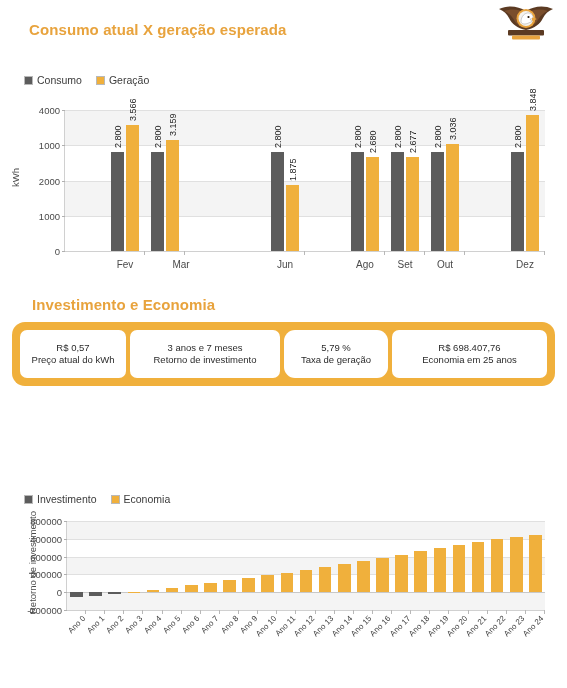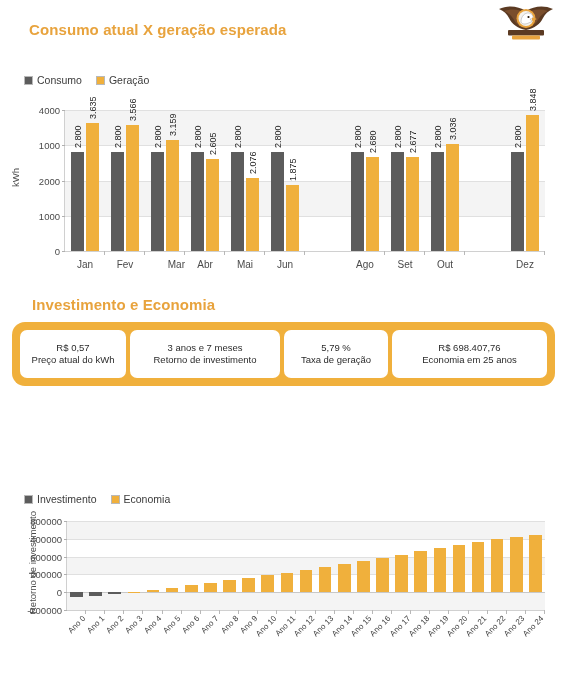--- a/index.html
+++ b/index.html
@@ -208,21 +208,21 @@
     font-size: 9.5px;
     color: #2b2b2b;
     line-height: 1.28;
     padding: 0 6px;
     box-sizing: border-box;
   }
   .kpi-value { white-space: nowrap; }
   .kpi-label { }
   #kpi-0 { width: 106px; }
   #kpi-1 { width: 150px; }
-  #kpi-2 { width: 104px; }
+  #kpi-2 { width: 104px; border-radius: 11px; }
   #kpi-3 { width: 155px; }
 
   
   #chart-retorno-plot {
     left: 66px;
     top: 521px;
     width: 479px;
     height: 90px;
   }
   #chart-retorno-ylabel {
@@ -301,68 +301,38 @@
     <div class="ytick-mark" style="top: 105.75px;"></div>
     <div class="gridline" style="top: 70.5px;"></div>
     <div class="ytick" style="top: 70.5px;">2000</div>
     <div class="ytick-mark" style="top: 70.5px;"></div>
     <div class="gridline" style="top: 35.25px;"></div>
     <div class="ytick" style="top: 35.25px;">1000</div>
     <div class="ytick-mark" style="top: 35.25px;"></div>
     <div class="gridline" style="top: 0px;"></div>
     <div class="ytick" style="top: 0px;">4000</div>
     <div class="ytick-mark" style="top: 0px;"></div>
-    <div class="month-group" style="left: 0px; width: 40px;">
-      <div class="bar bar-consumo" style="left: 6px; width: 13px; height: 98.7px;">
-        <div class="bar-value">2.800</div>
-      </div>
-      <div class="bar bar-geracao" style="left: 21px; width: 13px; height: 128.134px;">
-        <div class="bar-value">3.635</div>
-      </div>
-      <div class="xtick-month" style="left: 0px; width: 40px;">Jan</div>
-      <div class="xtick-mark" style="left: 39px;"></div>
-    </div>
     <div class="month-group" style="left: 40px; width: 40px;">
       <div class="bar bar-consumo" style="left: 6px; width: 13px; height: 98.7px;">
         <div class="bar-value">2.800</div>
       </div>
       <div class="bar bar-geracao" style="left: 21px; width: 13px; height: 125.701px;">
         <div class="bar-value">3.566</div>
       </div>
       <div class="xtick-month" style="left: 0px; width: 40px;">Fev</div>
       <div class="xtick-mark" style="left: 39px;"></div>
     </div>
     <div class="month-group" style="left: 80px; width: 40px;">
       <div class="bar bar-consumo" style="left: 6px; width: 13px; height: 98.7px;">
         <div class="bar-value">2.800</div>
       </div>
       <div class="bar bar-geracao" style="left: 21px; width: 13px; height: 111.355px;">
         <div class="bar-value">3.159</div>
       </div>
-      <div class="xtick-month" style="left: 0px; width: 40px; text-align: right;">Mar</div>
-      <div class="xtick-mark" style="left: 39px;"></div>
-    </div>
-    <div class="month-group" style="left: 120px; width: 40px;">
-      <div class="bar bar-consumo" style="left: 6px; width: 13px; height: 98.7px;">
-        <div class="bar-value">2.800</div>
-      </div>
-      <div class="bar bar-geracao" style="left: 21px; width: 13px; height: 91.8263px;">
-        <div class="bar-value">2.605</div>
-      </div>
-      <div class="xtick-month" style="left: 0px; width: 40px;">Abr</div>
-      <div class="xtick-mark" style="left: 39px;"></div>
-    </div>
-    <div class="month-group" style="left: 160px; width: 40px;">
-      <div class="bar bar-consumo" style="left: 6px; width: 13px; height: 98.7px;">
-        <div class="bar-value">2.800</div>
-      </div>
-      <div class="bar bar-geracao" style="left: 21px; width: 13px; height: 73.179px;">
-        <div class="bar-value">2.076</div>
-      </div>
-      <div class="xtick-month" style="left: 0px; width: 40px;">Mai</div>
+      <div class="xtick-month" style="left: 16px; width: 40px;">Mar</div>
       <div class="xtick-mark" style="left: 39px;"></div>
     </div>
     <div class="month-group" style="left: 200px; width: 40px;">
       <div class="bar bar-consumo" style="left: 6px; width: 13px; height: 98.7px;">
         <div class="bar-value">2.800</div>
       </div>
       <div class="bar bar-geracao" style="left: 21px; width: 13px; height: 66.0938px;">
         <div class="bar-value">1.875</div>
       </div>
       <div class="xtick-month" style="left: 0px; width: 40px;">Jun</div>

